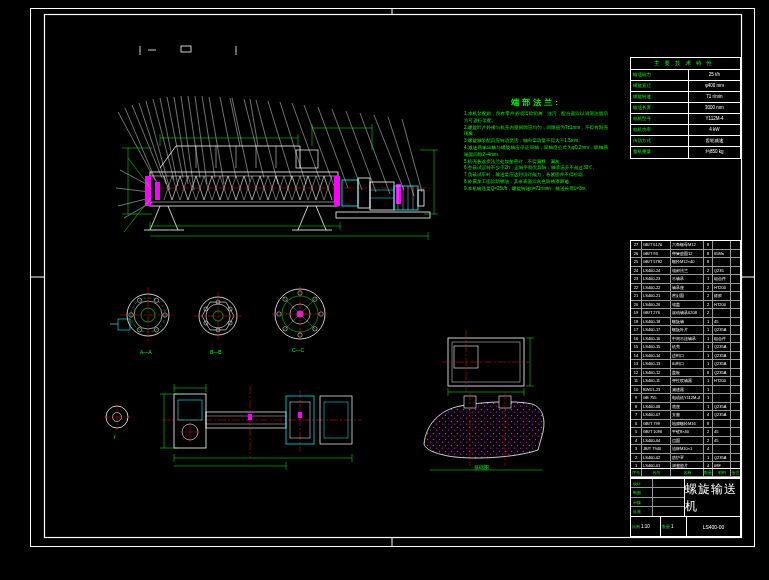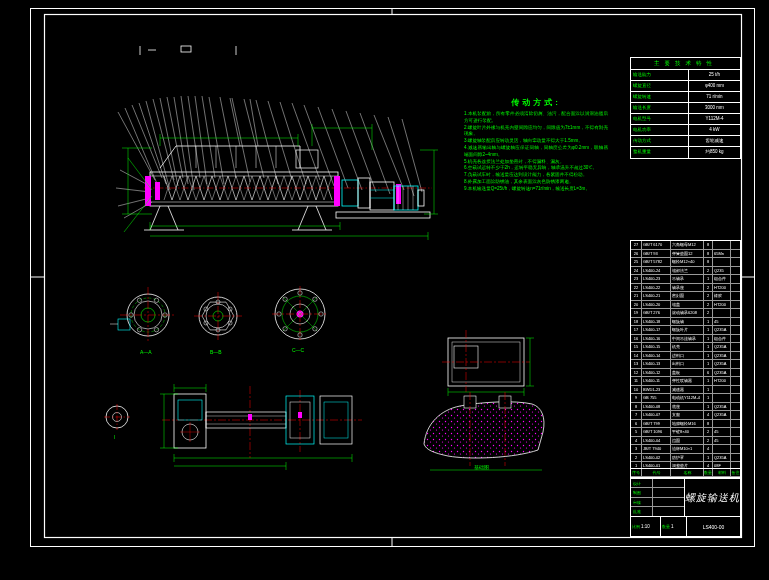--- a/index.html
+++ b/index.html
@@ -34,21 +34,21 @@
   .pl-note { flex:1; border-right:none !important; }
 
   
   .title-block { position:absolute; left:630px; top:478px; width:111px; height:59px; border:1px solid #fff; display:flex; flex-direction:column; }
   .tb-top { display:flex; height:38px; border-bottom:1px solid #fff; }
   .tb-sigs { width:54px; border-right:1px solid #fff; display:flex; flex-direction:column; }
   .tb-sig-row { display:flex; height:9.3px; border-bottom:0.5px solid #9a9a9a; }
   .tb-sig-row:last-child { border-bottom:none; }
   .tb-sig-label { width:22px; color:#00ff00; font-size:4px; line-height:9px; padding-left:2px; border-right:0.5px solid #9a9a9a; }
   .tb-sig-value { flex:1; color:#fff; font-size:4px; line-height:9px; }
-  .tb-title { flex:1; color:#fff; font-size:10px; display:flex; align-items:center; justify-content:center; letter-spacing:1px;font-style:italic; }
+  .tb-title { flex:1; color:#fff; font-size:12px; display:flex; align-items:center; justify-content:center; letter-spacing:1px; }
   .tb-bottom { display:flex; flex:1; }
   .tb-cell { border-right:1px solid #fff; display:flex; align-items:center; padding:0 1px; overflow:hidden; }
   .tb-cell:last-child { border-right:none; flex:1; justify-content:center; }
   .tb-k { color:#00ff00; font-size:4px; margin-right:1px; white-space:nowrap; }
   .tb-v { color:#fff; font-size:4.5px; white-space:nowrap; }
   .tb-c1 { width:30px; } .tb-c2 { width:26px; }
   .tb-dno { color:#fff; font-size:5px; }
 
   
   .vlabel { position:absolute; color:#00ff00; font-size:5px; line-height:6px; white-space:nowrap; }
@@ -225,21 +225,21 @@
     <g>
       <path d="M424,444 C426,424 440,410 460,406 C480,402 515,400 532,404 C542,407 546,418 543,432 L538,450 C515,458 470,460 448,456 C434,453 426,450 424,444 Z" stroke="#ffffff" stroke-width="0.8" fill="url(#speck)"></path>
       <rect x="464" y="396" width="12" height="12" stroke="#ffffff" stroke-width="0.6" fill="#000000"></rect>
       <rect x="499" y="396" width="12" height="12" stroke="#ffffff" stroke-width="0.6" fill="#000000"></rect>
       <path d="M470,392 V466 M505,392 V466" stroke="#ff0000" stroke-width="0.5" stroke-dasharray="8 2 2 2" fill="none"></path>
       <path d="M430,470 H542" stroke="#00ff00" stroke-width="0.5" fill="none"></path>
     </g>
   </svg>
 
   <div class="tech">
-    <div class="tech-title">传动方式:</div>
+    <div class="tech-title">端部法兰:</div>
     <div>
 
         <div class="tech-line">1.本机装配前，所有零件必须清除切屑、油污，配合面涂以润滑油脂后方可进行装配。</div>
 
         <div class="tech-line">2.螺旋叶片外缘与机壳内壁间隙应均匀，间隙值为7±1mm，不得有刮壳现象。</div>
 
         <div class="tech-line">3.螺旋轴装配后应转动灵活，轴向窜动量不得大于1.5mm。</div>
 
         <div class="tech-line">4.减速器输出轴与螺旋轴应保证同轴，同轴度公差为φ0.2mm，联轴器端面间隙2~4mm。</div>
 

